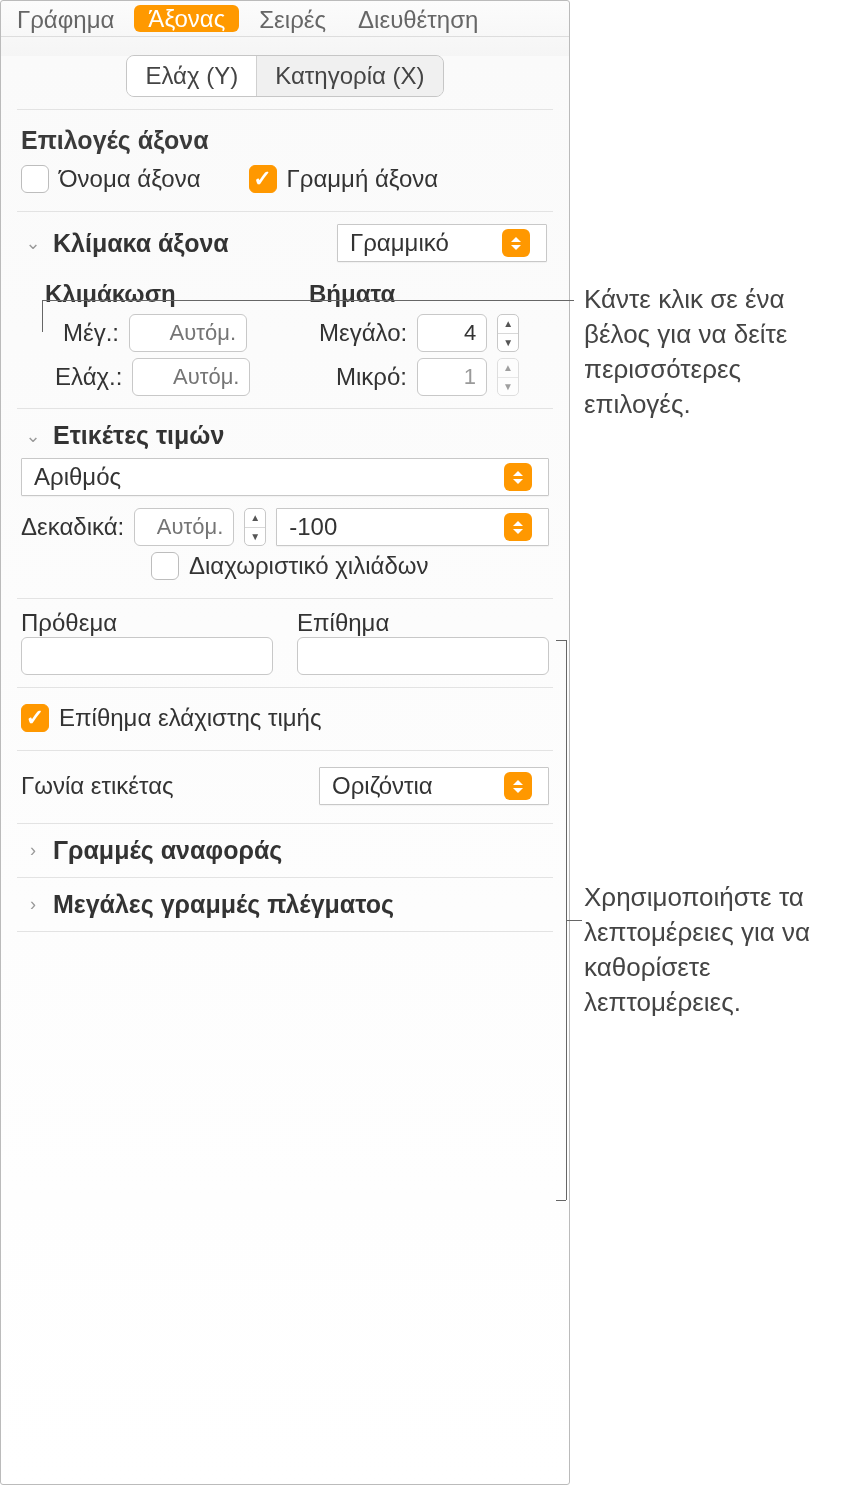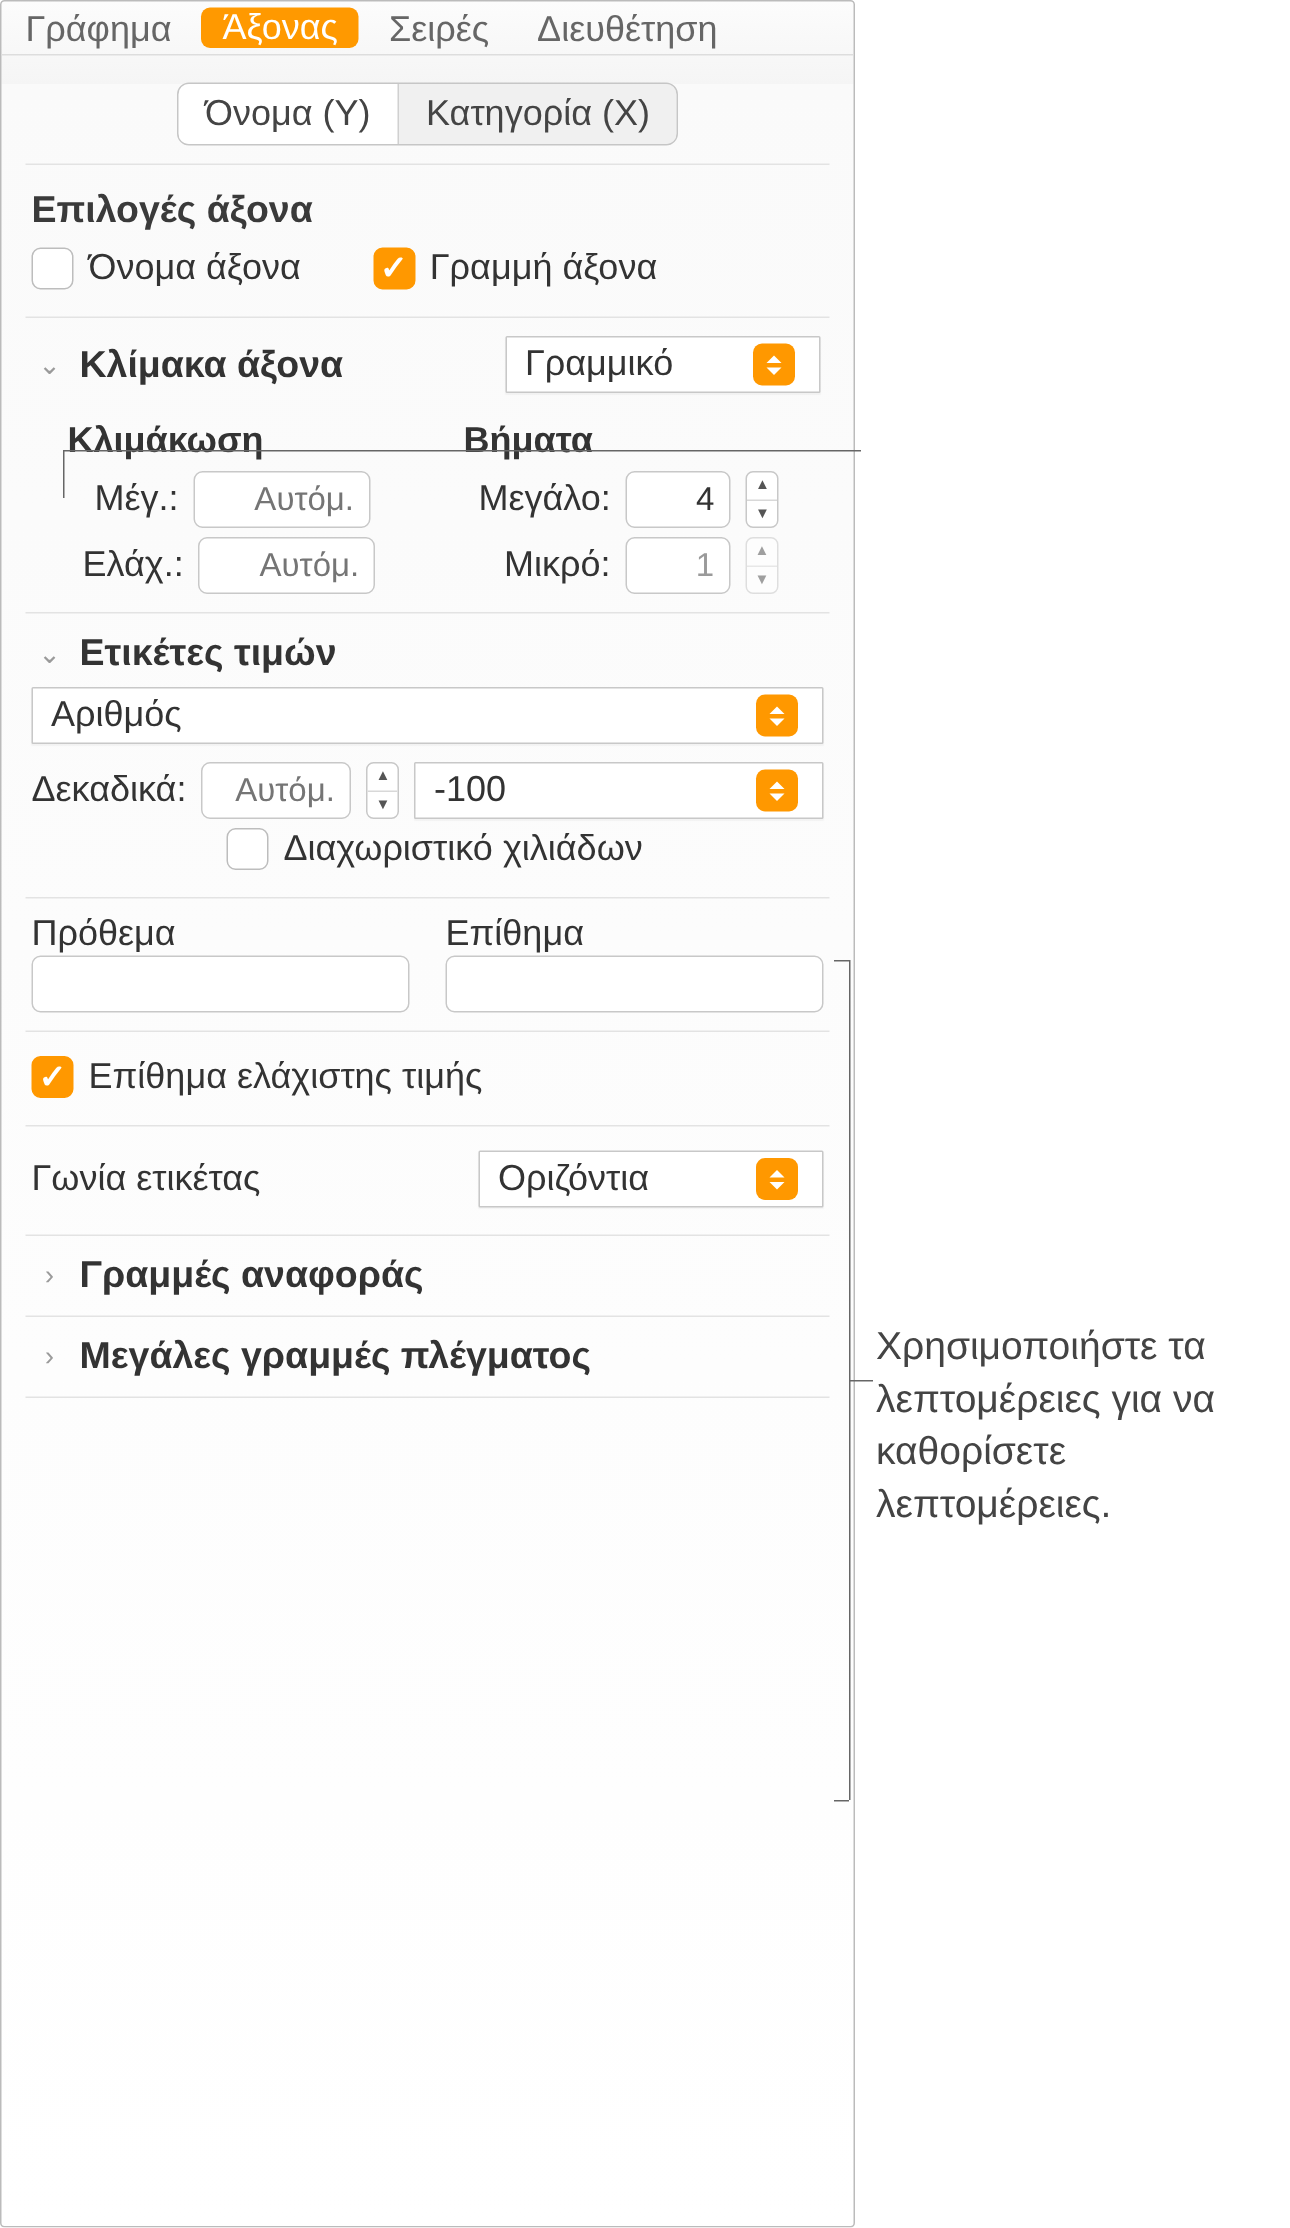--- a/index.html
+++ b/index.html
@@ -227,21 +227,21 @@
 
   <div class="tabbar">
     <div class="tab">Γράφημα</div>
     <div class="tab active">Άξονας</div>
     <div class="tab">Σειρές</div>
     <div class="tab">Διευθέτηση</div>
   </div>
 
   <div class="segrow">
     <div class="segctrl">
-      <div class="seg active">Όνομα (Y)</div>
+      <div class="seg active">Ελάχ (Y)</div>
       <div class="seg">Κατηγορία (X)</div>
     </div>
   </div>
   <hr class="sep">
 
   <div class="section">
     <div class="section-title">Επιλογές άξονα</div>
     <div class="row">
       <span class="checkbox"></span>
       <span class="label">Όνομα άξονα</span>
@@ -372,19 +372,20 @@
     </div>
   </div>
   <hr class="sep">
 
 </div>
 
 <div class="annot">
 
   <div class="callout-vert" style="left:-528px; top:300px; height:32px;"></div>
   <div class="callout-line" style="left:-528px; top:300px; width:532px;"></div>
+  <div style="position:absolute; left:14px; top:282px; max-width:260px;">Κάντε κλικ σε ένα βέλος για να δείτε περισσότερες επιλογές.</div>
 
   <div class="callout-vert" style="left:-4px; top:640px; height:560px;"></div>
   <div class="notch" style="left:-14px; top:640px;"></div>
   <div class="notch" style="left:-14px; top:1200px;"></div>
   <div class="callout-line" style="left:-4px; top:920px; width:16px;"></div>
   <div style="position:absolute; left:14px; top:880px; max-width:260px;">Χρησιμοποιήστε τα λεπτομέρειες για να καθορίσετε λεπτομέρειες.</div>
 </div>
 
 </body></html>

